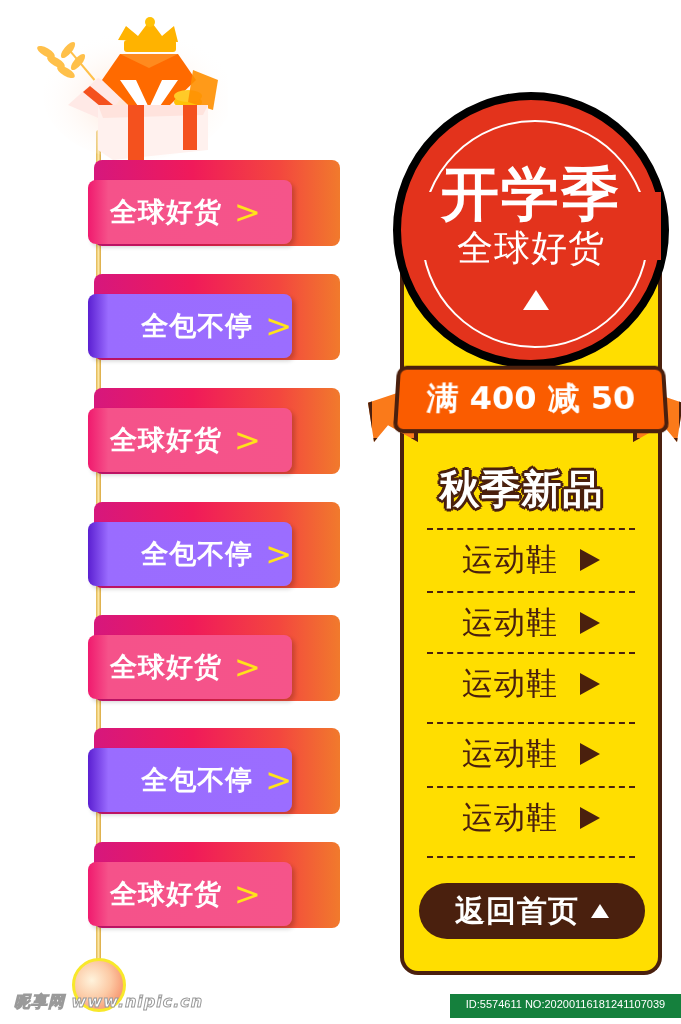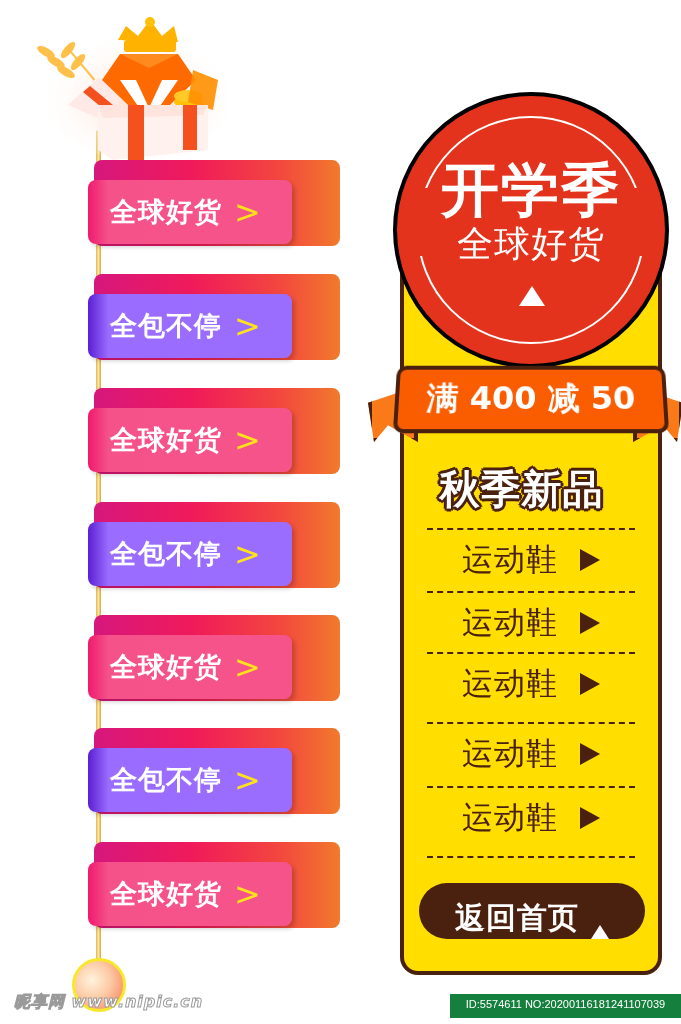--- a/index.html
+++ b/index.html
@@ -11,34 +11,34 @@
           background: linear-gradient(90deg, #e2b64f, #fbe6a4, #d9a63a); border-radius: 3px; }
   .gift { position: absolute; left: 28px; top: 10px; width: 200px; height: 150px; }
   .nav-item { position: absolute; left: 88px; width: 206px; height: 98px; }
   .nav-back { position: absolute; left: 6px; top: 0; width: 246px; height: 86px; border-radius: 8px;
               background: linear-gradient(90deg, #d6177d 0%, #f01a5a 40%, #f3463f 75%, #f17a2c 100%); }
   .nav-item { width: 268px; }
   .nav-front { position: absolute; left: 0; top: 20px; width: 204px; height: 64px; border-radius: 8px;
                display: flex; align-items: center; padding-left: 22px;
                box-shadow: 3px 3px 4px rgba(0,0,0,0.18); }
   .nav-front.pink { background: linear-gradient(90deg, #f01a6e 0%, #f5528a 10%, #f5548a 100%); }
-  .nav-front.purple { background: linear-gradient(90deg, #5b1fd1 0%, #9a6cff 10%, #9b6dff 100%); }
+  .nav-front.purple { background: linear-gradient(90deg, #5b1fd1 0%, #9a6cff 10%, #9b6dff 100%); justify-content: flex-end; }
   .nav-label { color: #fff; font-size: 27px; font-weight: bold; letter-spacing: 1px; }
   .nav-arrow { color: #ffe31a; font-size: 32px; margin-left: 12px; font-weight: normal; }
   .bead { position: absolute; left: 72px; top: 958px; width: 54px; height: 54px; border-radius: 50%;
           border: 3px solid #f8e82a;
           background: radial-gradient(circle at 35% 40%, #fff3dc 0%, #fcc9a4 45%, #f7956e 80%, #f1825a 100%); }
 
   
   .panel { position: absolute; left: 400px; top: 255px; width: 262px; height: 720px;
            background: #ffde00; border: 4px solid #4a200e; border-top: none; border-radius: 0 0 18px 18px; }
   .panel-sides { position: absolute; left: 400px; top: 200px; width: 262px; height: 80px;
                  background: #ffde00; border-left: 4px solid #4a200e; border-right: 4px solid #4a200e; }
   .badge { position: absolute; left: 393px; top: 92px; width: 276px; height: 276px; border-radius: 50%;
-           background: #e3331c; border: 4px solid #000000; font-family: Liberation Mono, monospace; }
+           background: #e3331c; border: 8px solid #000000; font-family: Liberation Mono, monospace; }
   .badge-ring { position: absolute; left: 20px; top: 20px; width: 228px; height: 228px; border-radius: 50%;
                 border: 2px solid #fff; }
   .badge-ring-mask { position: absolute; left: 10px; top: 92px; width: 250px; height: 68px; background: #e3331c; }
   .badge-title { position: absolute; left: 0; top: 56px; width: 100%; text-align: center;
                  color: #fff; font-size: 58px; font-weight: bold; letter-spacing: 2px; }
   .badge-sub { position: absolute; left: 0; top: 124px; width: 100%; text-align: center;
                color: #fff; font-size: 36px; letter-spacing: 1px; }
   .badge-up { position: absolute; left: 122px; top: 190px; width: 0; height: 0;
               border-left: 13px solid transparent; border-right: 13px solid transparent;
               border-bottom: 20px solid #fff; }
@@ -59,21 +59,21 @@
                                 0 3px 0 #4a200e, 3px 0 0 #4a200e, -3px 0 0 #4a200e, 0 -3px 0 #4a200e; }
   .divider { position: absolute; left: 427px; width: 208px; height: 0; border-top: 2px dashed #4a200e; }
   .cat-item { position: absolute; left: 420px; width: 222px; height: 50px; display: flex;
               align-items: center; justify-content: center; }
   .cat-label { color: #4a200e; font-size: 31px; letter-spacing: 1px; }
   .cat-arrow { width: 0; height: 0; margin-left: 22px;
                border-top: 11px solid transparent; border-bottom: 11px solid transparent;
                border-left: 20px solid #4a200e; }
 
   .home-btn { position: absolute; left: 419px; top: 883px; width: 226px; height: 56px; border-radius: 28px;
-              background: #4a200e; display: flex; align-items: flex-end; justify-content: center; }
+              background: #4a200e; display: flex; align-items: center; justify-content: center; }
   .home-label { color: #fff; font-size: 30px; font-weight: bold; letter-spacing: 1px; }
   .home-up { width: 0; height: 0; margin-left: 12px;
              border-left: 9px solid transparent; border-right: 9px solid transparent; border-bottom: 14px solid #fff; }
 
   
   .wm-id { position: absolute; left: 450px; top: 994px; width: 231px; height: 24px; background: #15803d;
            color: #fff; font-size: 11px; line-height: 20px; text-align: center; font-family: "Liberation Sans", sans-serif; }
   .wm-site { position: absolute; left: 14px; top: 992px; color: #d0d0d0; font-size: 16px; font-style: italic;
              font-weight: bold; letter-spacing: 1px; -webkit-text-stroke: 1px #9a9a9a; color: #fff; }
 </style>

